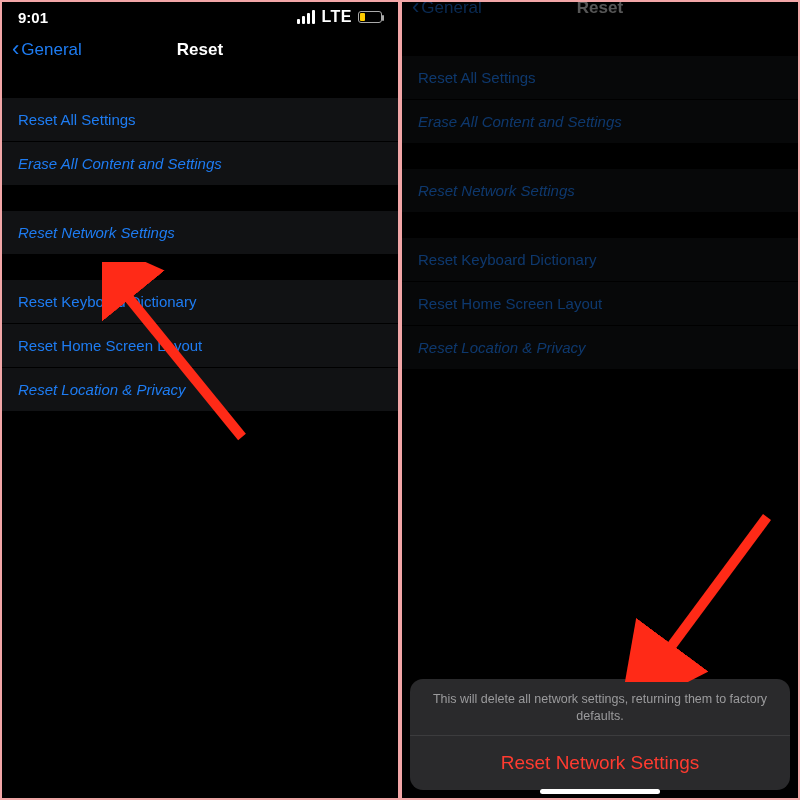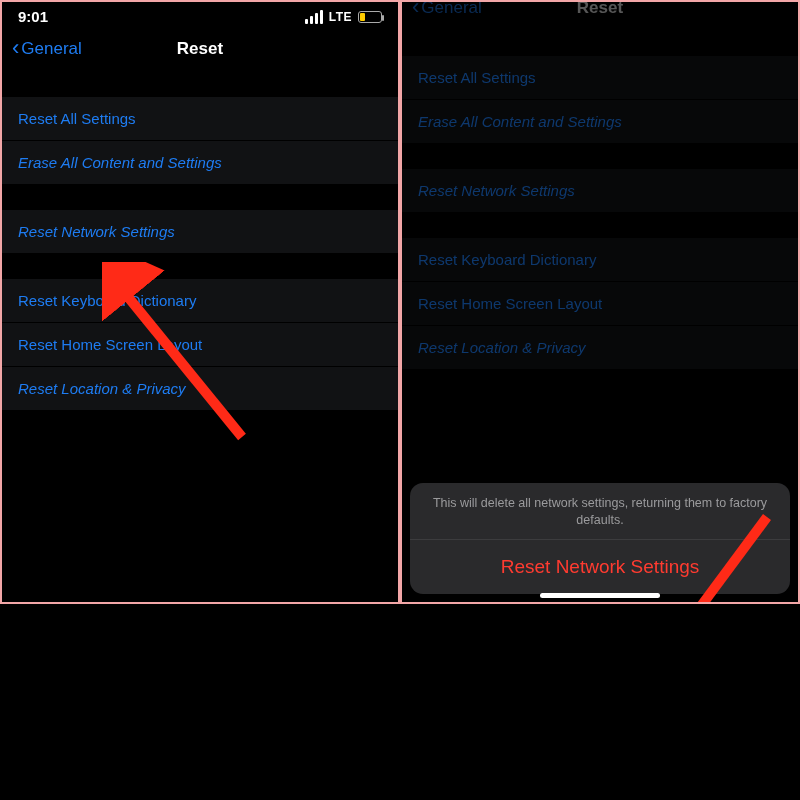--- a/index.html
+++ b/index.html
@@ -4,21 +4,21 @@
 <style>
   * { box-sizing: border-box; margin: 0; padding: 0; }
   body {
     background: #000;
     font-family: -apple-system, "Helvetica Neue", Arial, sans-serif;
     width: 800px;
     height: 800px;
     overflow: hidden;
     position: relative;
   }
-  .frame { width: 800px; height: 604px; position: relative; background:#f7bfc0; }
+  .frame { width: 800px; height: 800px; position: relative; background:#f7bfc0; }
   .split { display:flex; width:100%; height:100%; }
   .phone {
     flex: 1 1 50%;
     position: relative;
     background: #000;
     border: 2px solid #f2a6a7;
     overflow: hidden;
   }
 
   
@@ -27,21 +27,21 @@
     padding: 6px 16px 2px 16px;
     font-size: 15px; font-weight:600; color:#fff;
   }
   .status-right { display:flex; align-items:center; gap:6px; }
   .signal { display:inline-flex; align-items:flex-end; gap:2px; }
   .signal span { display:inline-block; width:3px; background:#fff; border-radius:1px; }
   .signal span:nth-child(1){height:5px}
   .signal span:nth-child(2){height:8px}
   .signal span:nth-child(3){height:11px}
   .signal span:nth-child(4){height:14px}
-  .lte { font-size:12px; font-weight:700; letter-spacing:0.5px; }
+  .lte { font-size:16px; font-weight:700; letter-spacing:0.5px; }
   .battery { position:relative; width:24px; height:12px; border:1px solid #aaa; border-radius:3px; }
   .battery::after { content:""; position:absolute; right:-3px; top:3px; width:2px; height:6px; background:#aaa; border-radius:1px; }
   .battery .level { position:absolute; left:1px; top:1px; height:8px; width:5px; background:#ffcc00; border-radius:1px; }
 
   
   .nav-bar {
     display:flex; align-items:center; position:relative;
     height: 44px; padding: 0 10px;
   }
   .back { color:#1e7cf2; font-size:17px; display:flex; align-items:center; gap:2px; }

